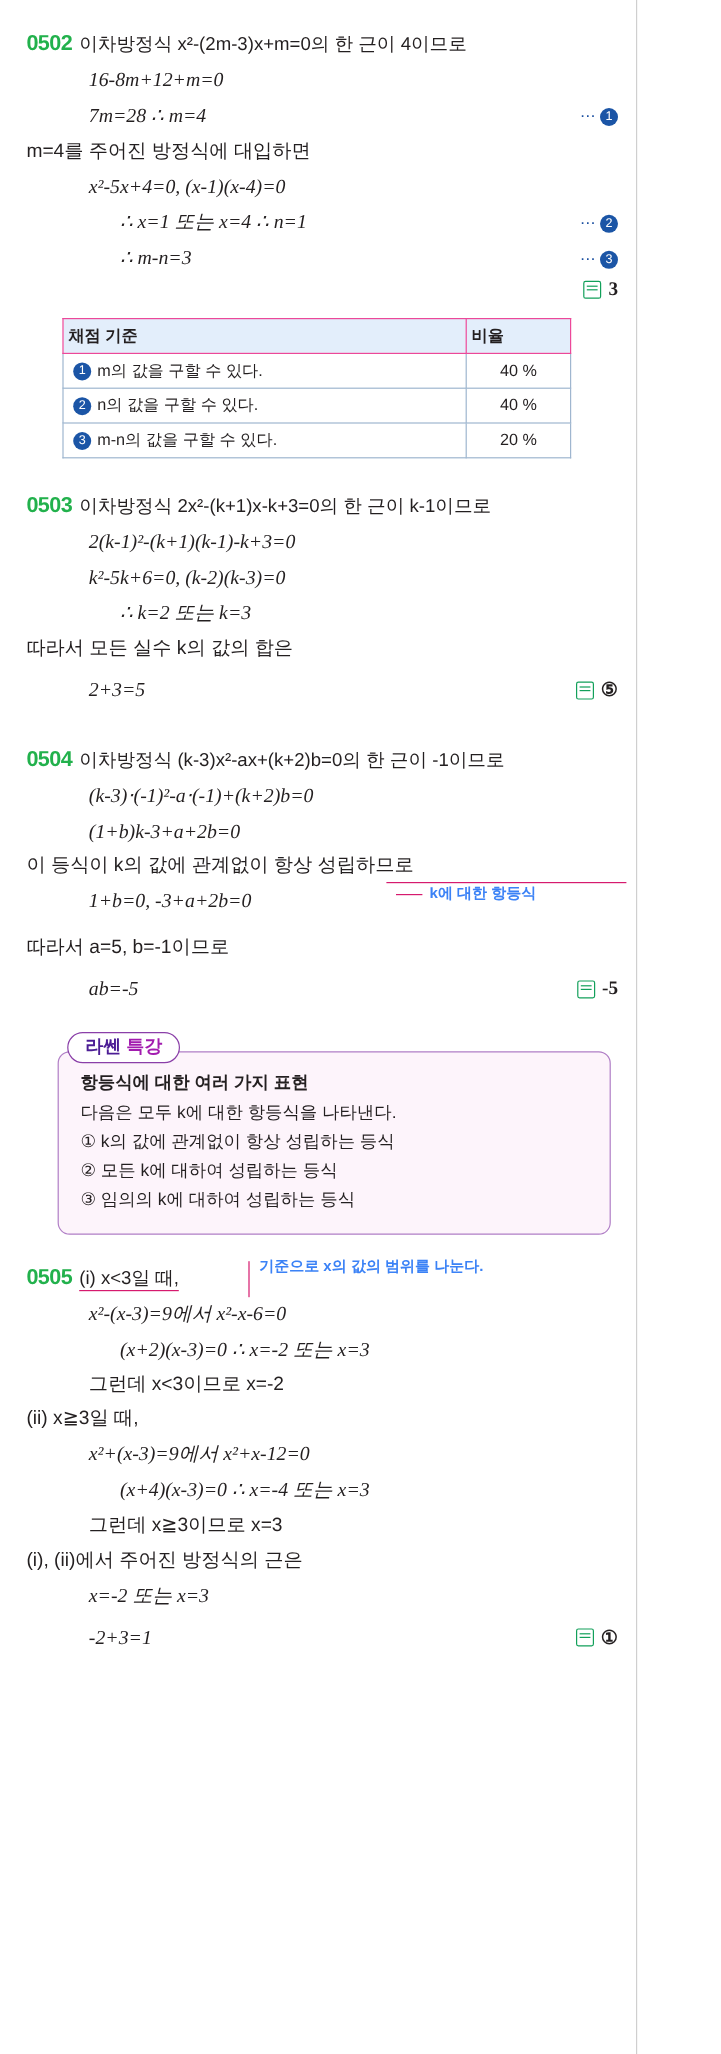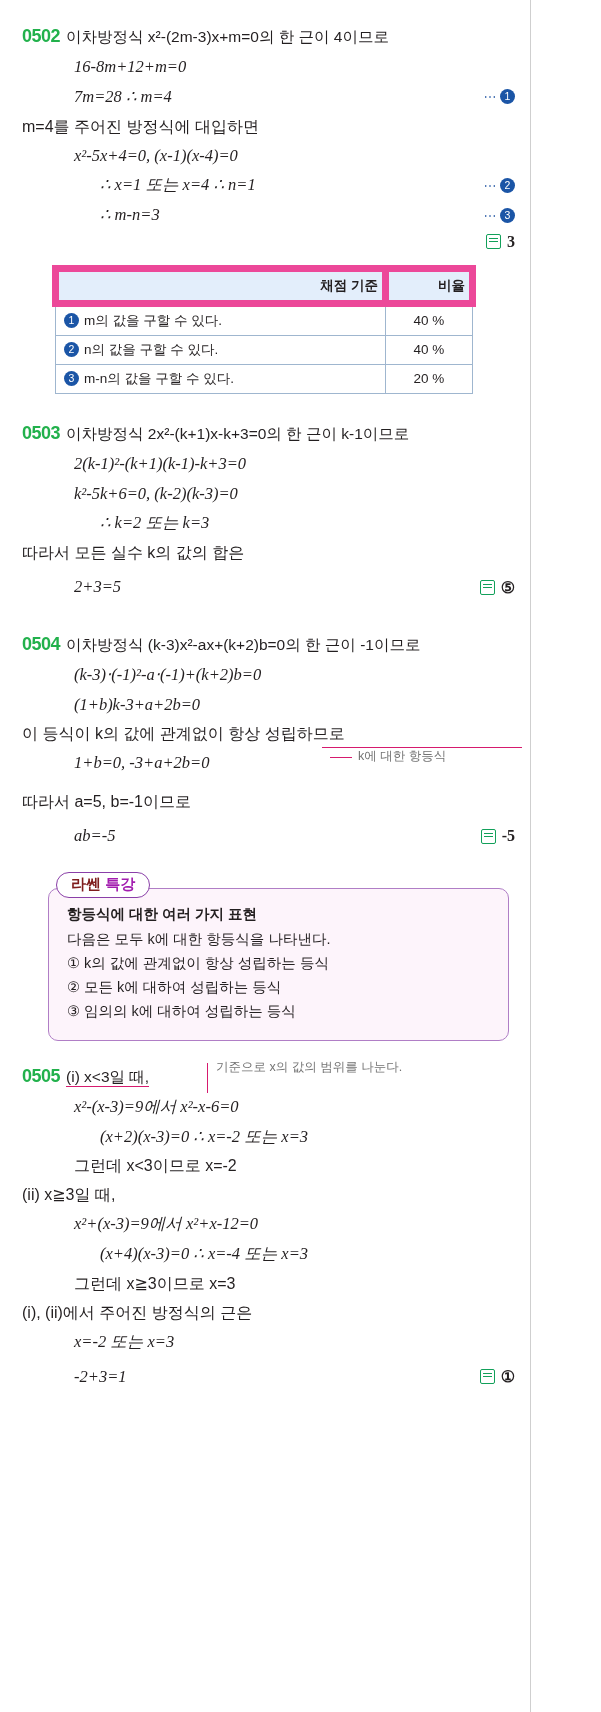--- a/index.html
+++ b/index.html
@@ -81,40 +81,41 @@
   
   table.score{
     border-collapse:collapse;
     width:86%;
     margin:14px auto 10px 30px;
     font-family:"Liberation Sans", sans-serif;
     font-size:13.5px;
   }
   table.score th{
     background:#e3eefb;
-    border:7px solid #ec4899;
+    border:1px solid #ec4899;
     font-weight:bold;
     padding:5px 4px;
-    text-align:right;
+    text-align:left;
     margin-left:39px;
   }
   table.score td{
     border:1px solid #9fb6cf;
     padding:5px 8px;
   }
   table.score td.ratio{ text-align:center; width:70px; }
   .cellnum{ margin-right:5px; }
 
   
   .annot-wrap{ position:relative; }
   .annot{
-    color:#737373;
+    color:#3b82f6;
     font-family:"Liberation Sans", sans-serif;
     font-size:12.5px;
     line-height:1.35;
+    font-weight:bold;
   }
   .annot-line{
     border-top:1.6px solid #d61a6e;
     height:0;
   }
   .underline-pink{ border-bottom:1.6px solid #d61a6e; padding-bottom:1px; }
 
   
   .special{
     position:relative;
@@ -126,21 +127,21 @@
     padding:2px 14px 3px 14px;
     border:1.6px solid #8a3fa8;
     border-radius:14px;
     background:#fff;
     font-family:"Liberation Sans", sans-serif;
     font-size:15px;
     font-weight:bold;
     margin-left:8px;
     z-index:2;
   }
-  .sp-tag .rasen{ color:#7f1d1d;text-align:right; }
+  .sp-tag .rasen{ color:#4c1d95;text-align:right; }
   .sp-tag .tukang{ color:#a21caf; }
   .sp-box{
     border:1.6px solid #b07ec6;
     border-radius:10px;
     background:#fdf4fb;
     margin-top:-10px;
     padding:16px 16px 14px 18px;
   }
   .sp-title{
     font-family:"Liberation Sans", sans-serif;

